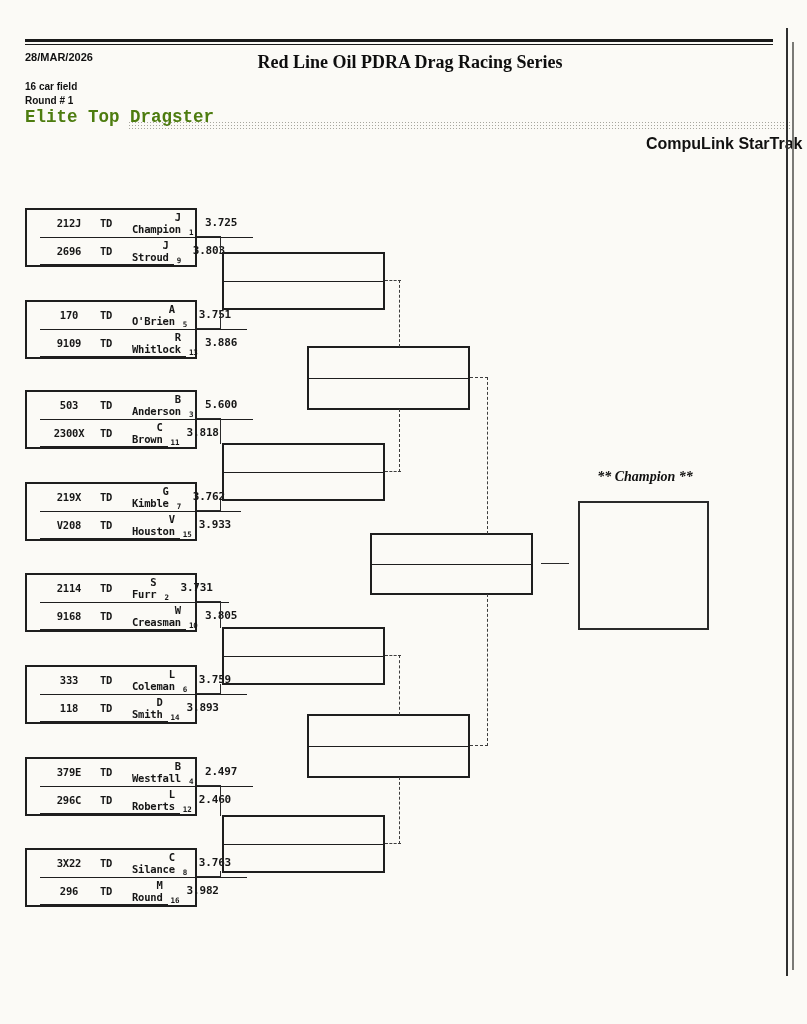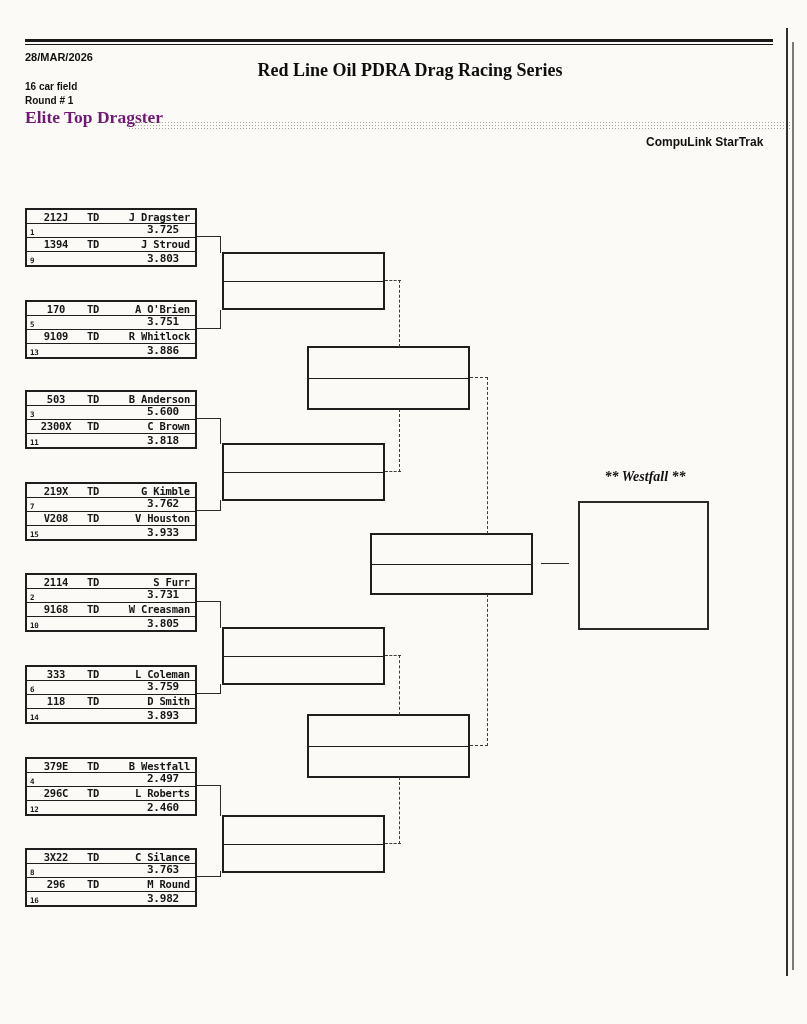--- a/index.html
+++ b/index.html
@@ -5,35 +5,35 @@
   html,body{margin:0;padding:0;background:#e9e8e4;}
   .sheet{position:relative;width:807px;height:1024px;background:#fbfaf6;overflow:hidden;
          font-family:"DejaVu Sans Mono",monospace;color:#161616;}
   
   .rule1{position:absolute;left:25px;top:39px;width:748px;height:2.5px;background:#1a1a1a;}
   .rule2{position:absolute;left:25px;top:44px;width:748px;height:1px;background:#1a1a1a;}
   .hdr-meta{position:absolute;left:25px;top:51px;font-family:"Liberation Sans",sans-serif;font-weight:700;color:#111;}
   .hdr-date{font-size:11px;margin-bottom:18px;}
   .hdr-field{font-size:10px;margin-bottom:3px;}
   .hdr-round{font-size:10px;}
-  .title{position:absolute;left:40px;top:60px;width:740px;text-align:center;
+  .title{position:absolute;left:40px;top:52px;width:740px;text-align:center;
          font-family:"Liberation Serif",serif;font-weight:700;font-size:18px;color:#0e0e0e;}
-  .class-heading{position:absolute;left:25px;top:107px;font-family:Liberation Serif, serif;
-         font-weight:700;font-size:17.5px;color:#701a75;}
+  .class-heading{position:absolute;left:25px;top:107px;font-family:Liberation Mono, monospace;
+         font-weight:700;font-size:17.5px;color:#4d7c0f;}
   .stipple{position:absolute;left:128px;top:121px;width:664px;height:9px;
          background-image:radial-gradient(circle,#98978f 0.8px,transparent 0.95px);
          background-size:3px 3px;opacity:.85;}
   .timing-brand{position:absolute;left:646px;top:135px;font-family:"Liberation Sans",sans-serif;
-         font-weight:700;font-size:12px;color:#111;}
+         font-weight:700;font-size:16px;color:#111;}
   
   .edge1{position:absolute;left:786px;top:28px;width:2px;height:948px;background:#2f2f2f;}
   .edge2{position:absolute;left:792px;top:42px;width:1.5px;height:928px;background:#7a7a76;}
   
   .pairing{position:absolute;left:25px;width:172px;height:59px;border:2px solid #1e1e1e;box-sizing:border-box;}
-  .entry{height:50%;display:flex;flex-direction:column;box-sizing:border-box;}
+  .entry{height:50%;display:flex;flex-direction:row;box-sizing:border-box;padding-left:13px;}
   .row{display:flex;align-items:center;box-sizing:border-box;font-size:10.5px;font-weight:600;
        letter-spacing:-0.2px;line-height:12px;}
   .name-row{flex:1.05;border-bottom:1px solid #1e1e1e;}
   .time-row{flex:1;}
   .e-top .time-row{border-bottom:1px solid #1e1e1e;}
   .car{width:58px;text-align:center;}
   .cls{width:32px;text-align:left;padding-left:2px;}
   .driver{flex:1;text-align:right;padding-right:5px;}
   .seed{width:16px;font-size:7.5px;font-weight:700;padding-left:3px;align-self:flex-end;line-height:9px;}
   .time{margin-left:auto;padding-right:16px;font-size:11px;}
@@ -70,30 +70,30 @@
   <div class="timing-brand">CompuLink StarTrak</div>
 
   <div class="edge1"></div>
   <div class="edge2"></div>
 
   <div class="pairing" style="top:208px">
     <div class="entry e-top">
       <div class="row name-row">
         <span class="car">212J</span>
         <span class="cls">TD</span>
-        <span class="driver">J Dragster</span>
+        <span class="driver">J Champion</span>
       </div>
       <div class="row time-row">
         <span class="seed">1</span>
         <span class="time">3.725</span>
       </div>
     </div>
     <div class="entry e-bot">
       <div class="row name-row">
-        <span class="car">1394</span>
+        <span class="car">2696</span>
         <span class="cls">TD</span>
         <span class="driver">J Stroud</span>
       </div>
       <div class="row time-row">
         <span class="seed">9</span>
         <span class="time">3.803</span>
       </div>
     </div>
   </div>
 
@@ -296,21 +296,21 @@
   <div class="round-box" style="left:307px;top:714px;width:163px;height:64px">
     <div class="half"></div>
     <div class="half bot"></div>
   </div>
 
   <div class="round-box" style="left:370px;top:533px;width:163px;height:62px">
     <div class="half"></div>
     <div class="half bot"></div>
   </div>
 
-  <div class="champion-label">** Westfall **</div>
+  <div class="champion-label">** Champion **</div>
   <div class="champion-box"></div>
 
   <div class="sl-h" style="left:197px;top:236px;width:24px"></div>
   <div class="sl-v" style="left:220px;top:236px;height:17px"></div>
   <div class="sl-h" style="left:197px;top:328px;width:24px"></div>
   <div class="sl-v" style="left:220px;top:310px;height:19px"></div>
   <div class="sl-h" style="left:197px;top:418px;width:24px"></div>
   <div class="sl-v" style="left:220px;top:418px;height:26px"></div>
   <div class="sl-h" style="left:197px;top:510px;width:24px"></div>
   <div class="sl-v" style="left:220px;top:500px;height:11px"></div>

